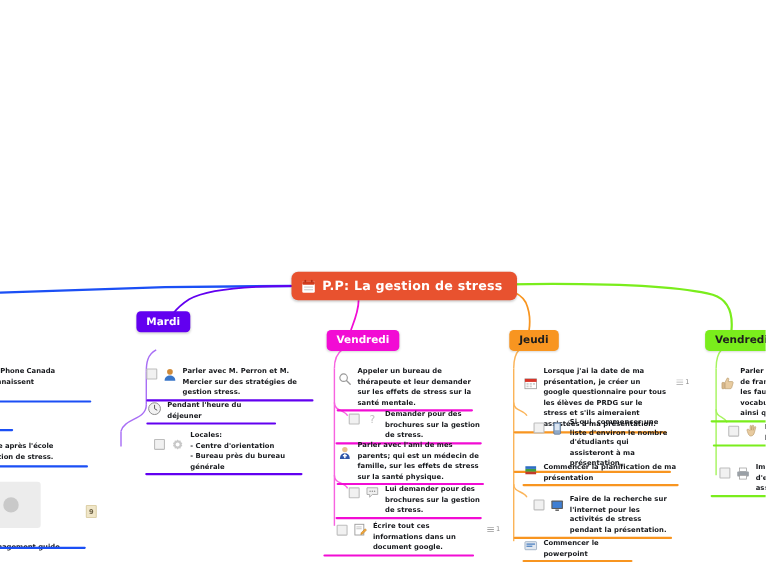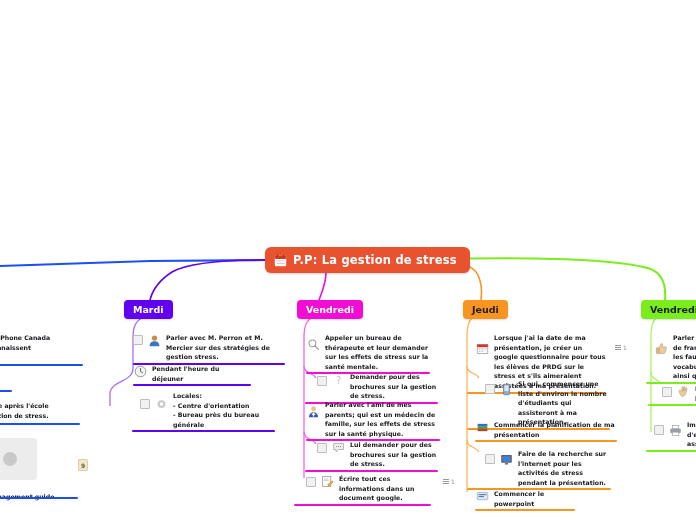--- a/index.html
+++ b/index.html
@@ -195,21 +195,21 @@
         <rect x="1" y="2" width="14" height="4" rx="1.5" fill="#d23b1c"></rect>
         <rect x="3.5" y="0.5" width="1.8" height="3" rx="0.8" fill="#b02f14"></rect>
         <rect x="10.7" y="0.5" width="1.8" height="3" rx="0.8" fill="#b02f14"></rect>
         <rect x="3" y="8" width="10" height="1.2" fill="#cccccc"></rect>
         <rect x="3" y="11" width="10" height="1.2" fill="#cccccc"></rect>
       </svg>
     </span>
     <span class="ctext">P.P: La gestion de stress</span>
   </div>
 
-  <div class="day" style="left:124px; top:300px; background:#6200f0;">
+  <div class="day" style="left:124px; top:283px; background:#6200f0;">
     <span>Mardi</span>
   </div>
 
   <div class="day" style="left:297px; top:300px; background:#f20cd4;">
     <span>Vendredi</span>
   </div>
 
   <div class="day dark" style="left:463px; top:300px; background:#f89520;">
     <span>Jeudi</span>
   </div>

